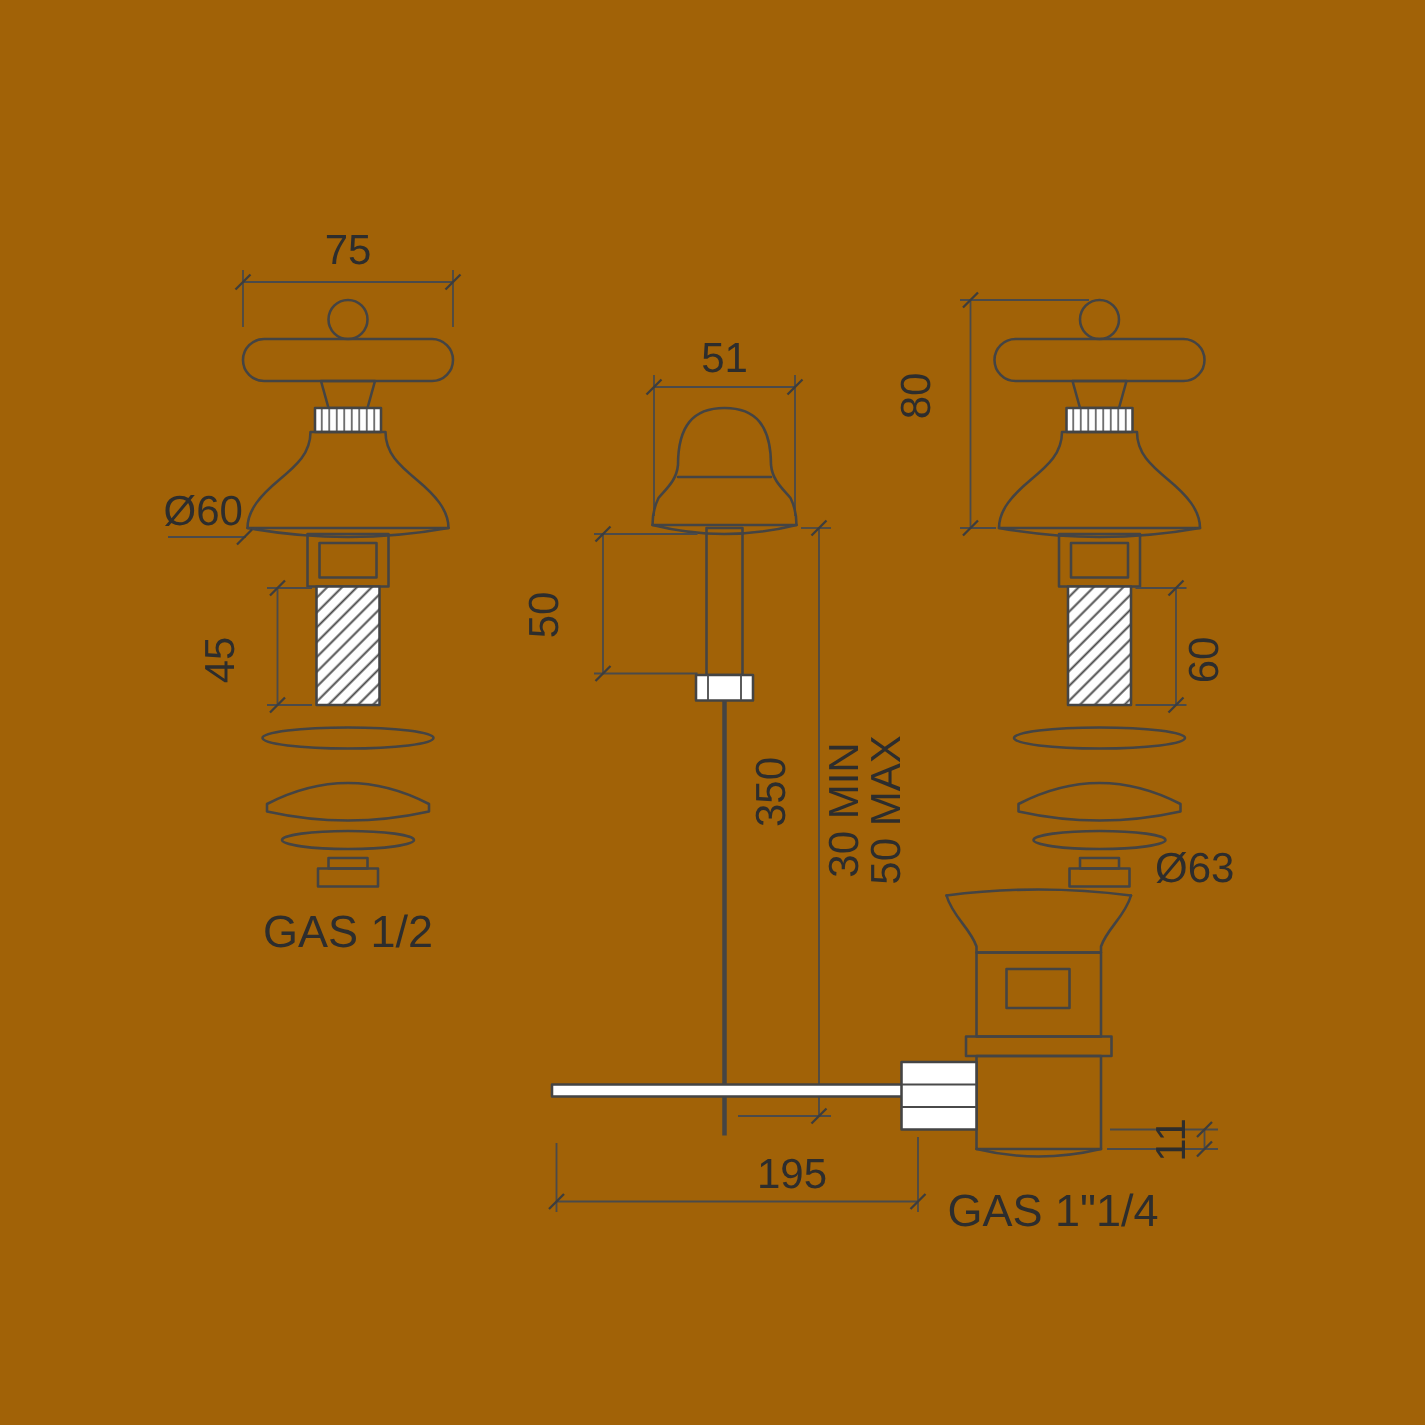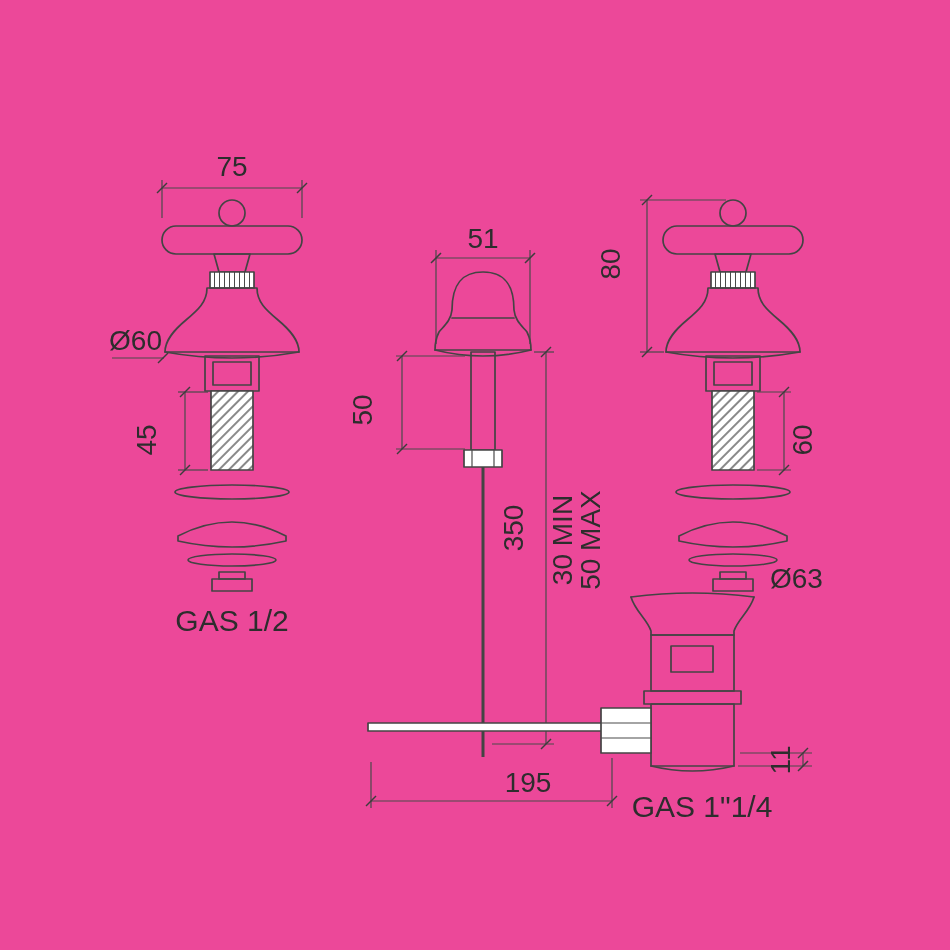--- a/index.html
+++ b/index.html
@@ -1,16 +1,16 @@
 <!DOCTYPE html>
 <html><head>
 <meta charset="utf-8">
 <style>
   html,body{margin:0;padding:0;background:#ffffff;}
-  .stage{width:950px;height:950px;background:#ec4899;position:relative;margin:0 auto;overflow:hidden;}
+  .stage{width:950px;height:950px;background:#a16207;position:relative;margin:0 auto;overflow:hidden;}
   svg{display:block;}
   .ol{fill:none;stroke:#444444;stroke-width:1.7;stroke-linejoin:round;stroke-linecap:round;}
   .fw{fill:#ffffff;stroke:#444444;stroke-width:1.7;stroke-linejoin:round;}
   .dl{fill:none;stroke:#4a4a4a;stroke-width:1.2;}
   .tk{stroke:#3d3d3d;stroke-width:1.5;}
   .rod{stroke:#444444;stroke-width:3;}
   .txt{font-family:"Liberation Sans",sans-serif;font-size:28px;fill:#2d2d2d;}
   .lbl{font-family:"Liberation Sans",sans-serif;font-size:30px;fill:#2d2d2d;}
 </style>
 </head>

